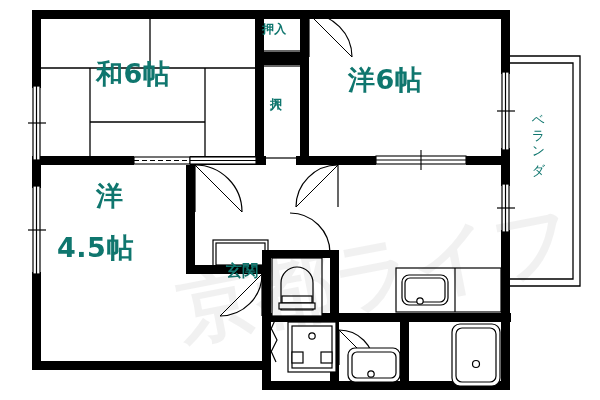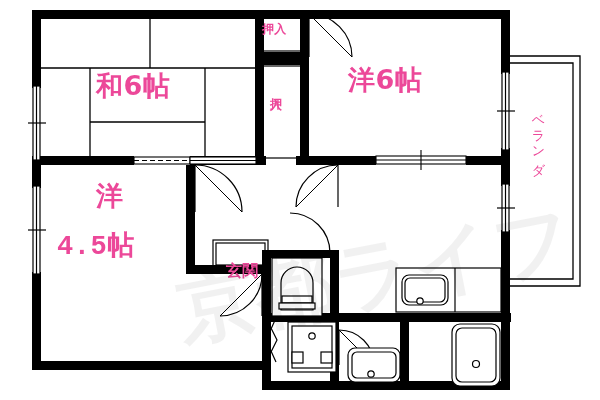--- a/index.html
+++ b/index.html
@@ -18,32 +18,32 @@
   #plan-svg {
     position: absolute;
     left: 0;
     top: 0;
     width: 600px;
     height: 400px;
     display: block;
   }
   .room-label {
     position: absolute;
-    color: #ec4899;
+    color: #0f766e;
     font-family: "DejaVu Sans", "Liberation Sans", sans-serif;
     font-weight: 700;
     white-space: nowrap;
     letter-spacing: 0.02em;
     line-height: 1;
     user-select: none;
   }
-  .label-wa6    { left: 96px;  top: 72px;  font-size: 27px; }
+  .label-wa6    { left: 96px;  top: 60px;  font-size: 27px; }
   .label-yo6    { left: 348px; top: 58px;  font-size: 27px; margin-top: 8px; }
   .label-yo45-a { left: 96px;  top: 182px; font-size: 27px; }
-  .label-yo45-b { left: 57px;  top: 234px; font-size: 27px; font-family: Liberation Mono, monospace; }
+  .label-yo45-b { left: 57px;  top: 234px; font-size: 27px; }
   .label-dk5    { left: 360px; top: 200px; font-size: 27px; }
   .label-genkan { left: 226px; top: 263px; font-size: 16px; }
   .label-oshi-h { left: 262px; top: 23px;  font-size: 12px; }
   .label-oshi-v {
     left: 270px; top: 88px; font-size: 12px;
     writing-mode: vertical-rl; text-orientation: upright;
   }
   .label-veranda {
     left: 532px; top: 105px; font-size: 13px;
     writing-mode: vertical-rl; text-orientation: upright;

